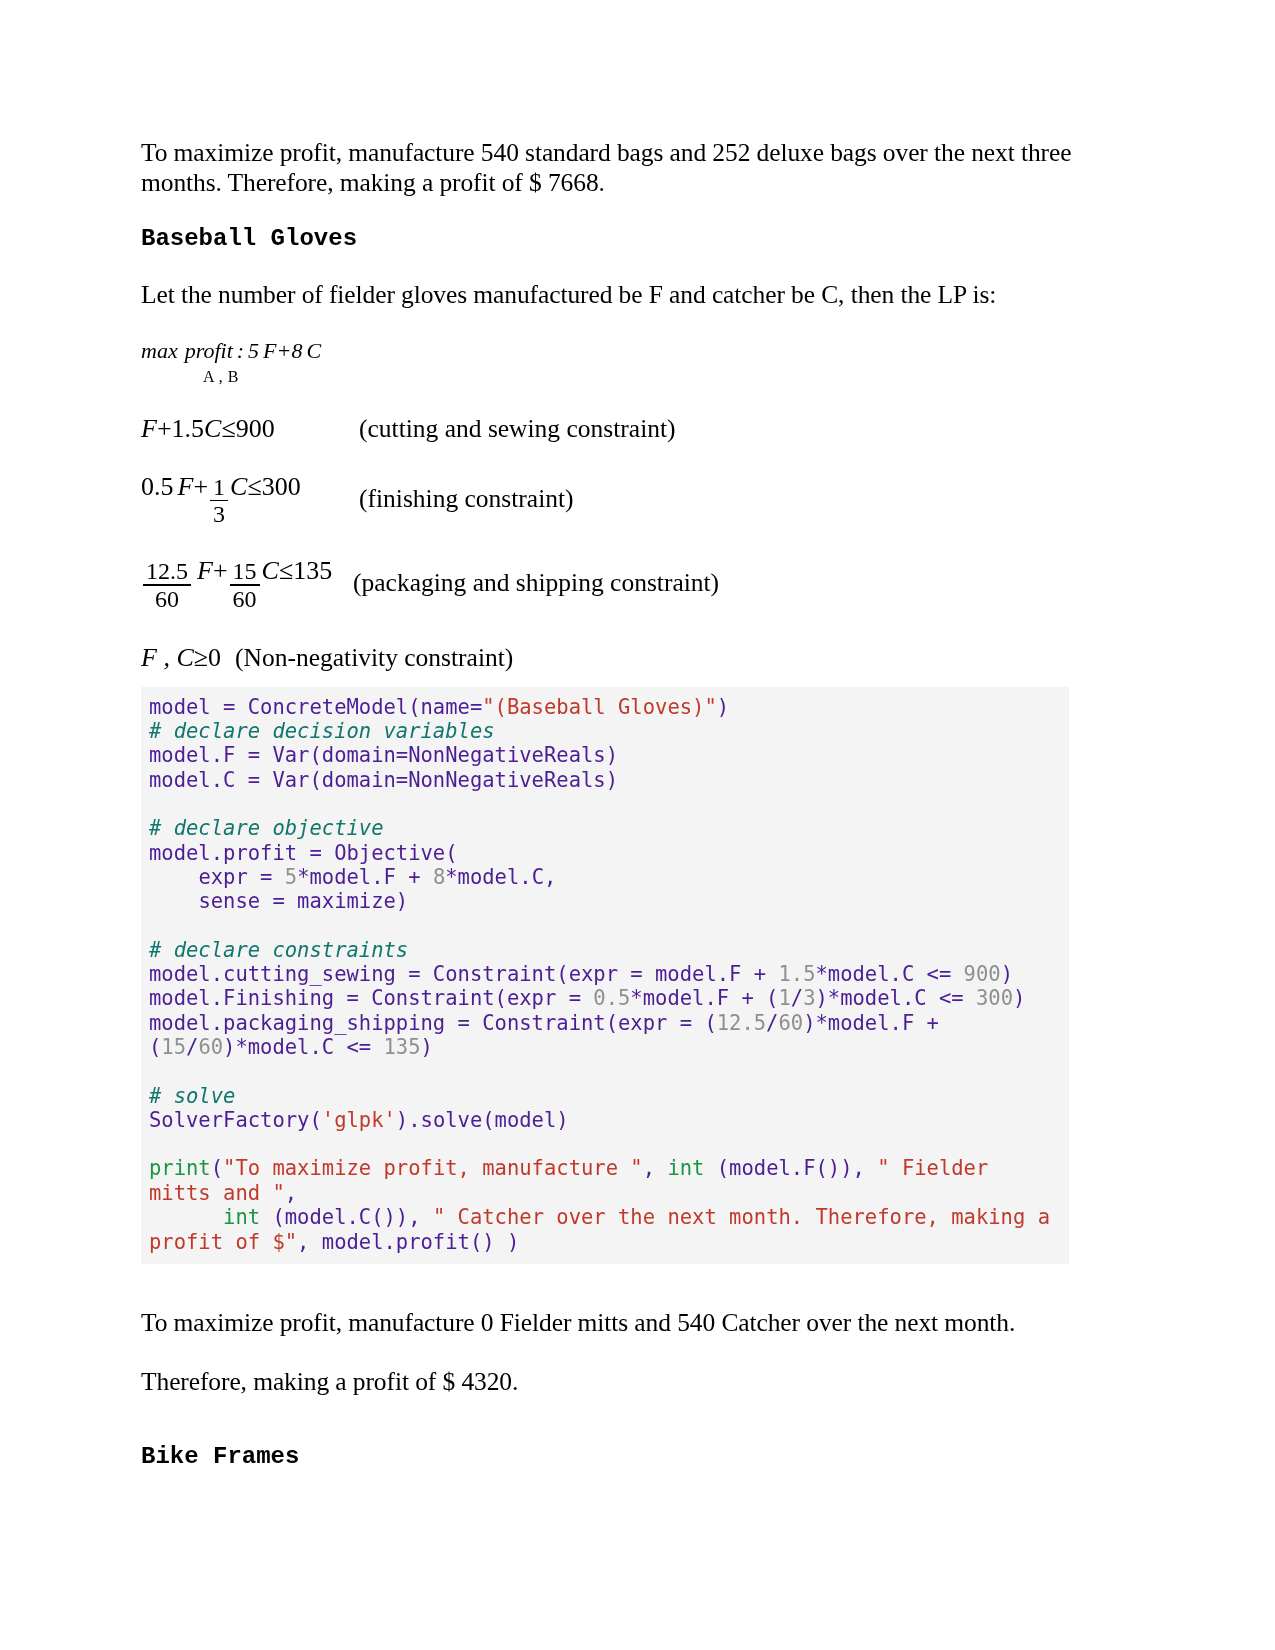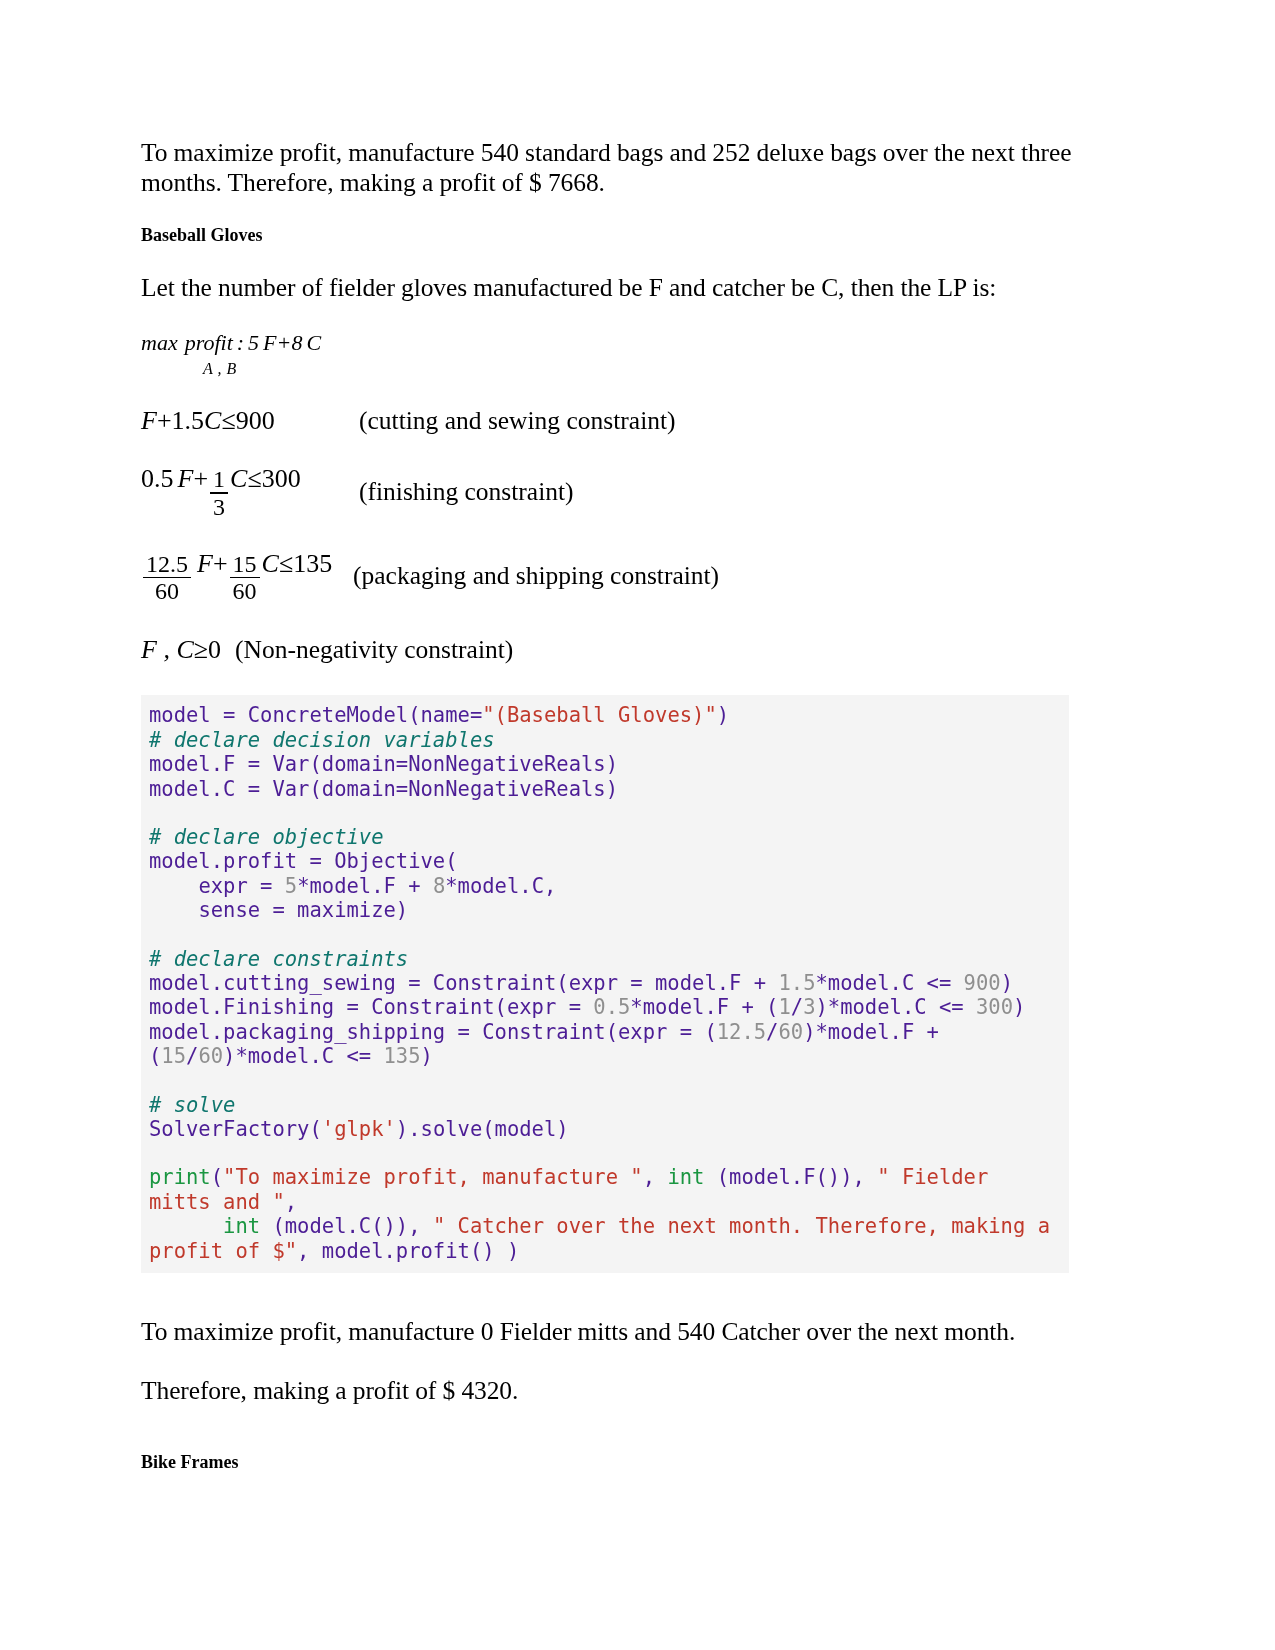--- a/index.html
+++ b/index.html
@@ -23,24 +23,25 @@
   }
   
   p.body {
     font-size: 25.5px;
     line-height: 1.18;
     margin: 0 0 27px 0;
     text-align: left;
     letter-spacing: -0.1px;
   }
   h3.heading {
-    font-size: 18px;
+    font-size: 24px;
     font-weight: bold;
     margin: 0 0 27px 0;
     line-height: 1.18;
+    font-family: Liberation Mono, monospace;
   }
   
   .math {
     font-family: "Liberation Serif", "DejaVu Serif", serif;
     font-size: 26px;
     font-style: italic;
     white-space: nowrap;
     display: flex;
     align-items: baseline;
   }
@@ -73,21 +74,20 @@
     font-style: italic;
     white-space: nowrap;
     display: inline-flex;
     align-items: baseline;
   }
   .obj-sub {
     position: absolute;
     left: 62px;
     top: 30px;
     font-size: 16px;
-    font-style: italic;
     letter-spacing: 0.5px;
   }
   
   .frac {
     display: inline-flex;
     flex-direction: column;
     align-items: center;
     vertical-align: middle;
     font-style: normal;
     margin: 0 2px;
@@ -219,21 +219,21 @@
             <span class="bot">60</span>
           </span>
           <span>C</span>
           <span class="op">≤</span>
           <span class="num">135</span>
       </span>
     </div>
     <span class="note">(packaging and shipping constraint)</span>
   </div>
 
-  <div class="mathrow" style="margin-bottom:28px;">
+  <div class="mathrow" style="margin-bottom:12px;">
     <span class="math">
       <span>F , C</span>
         <span class="op">≥</span>
         <span class="num">0</span>
     </span>
     <span class="sp"></span>
       <span class="sp"></span>
     <span class="note">(Non-negativity constraint)</span>
   </div>
 

